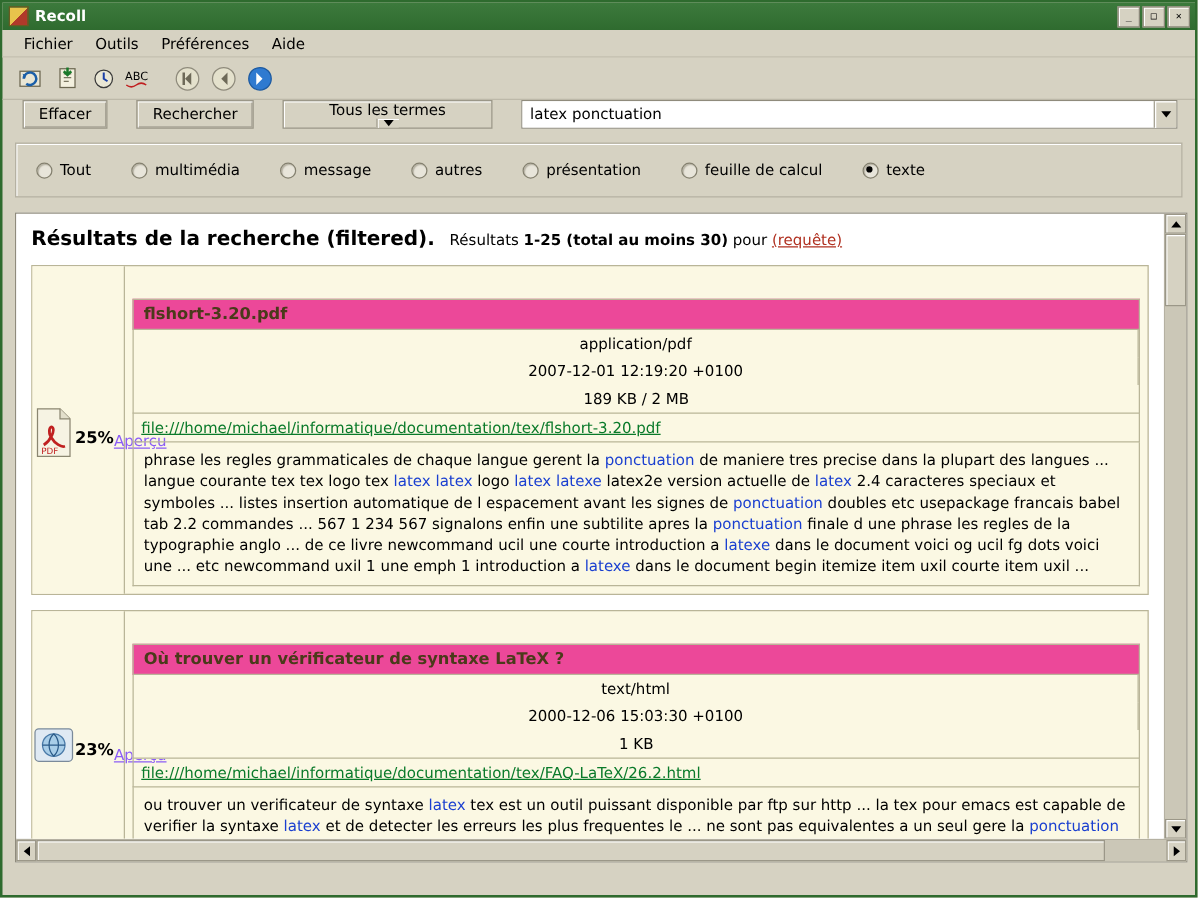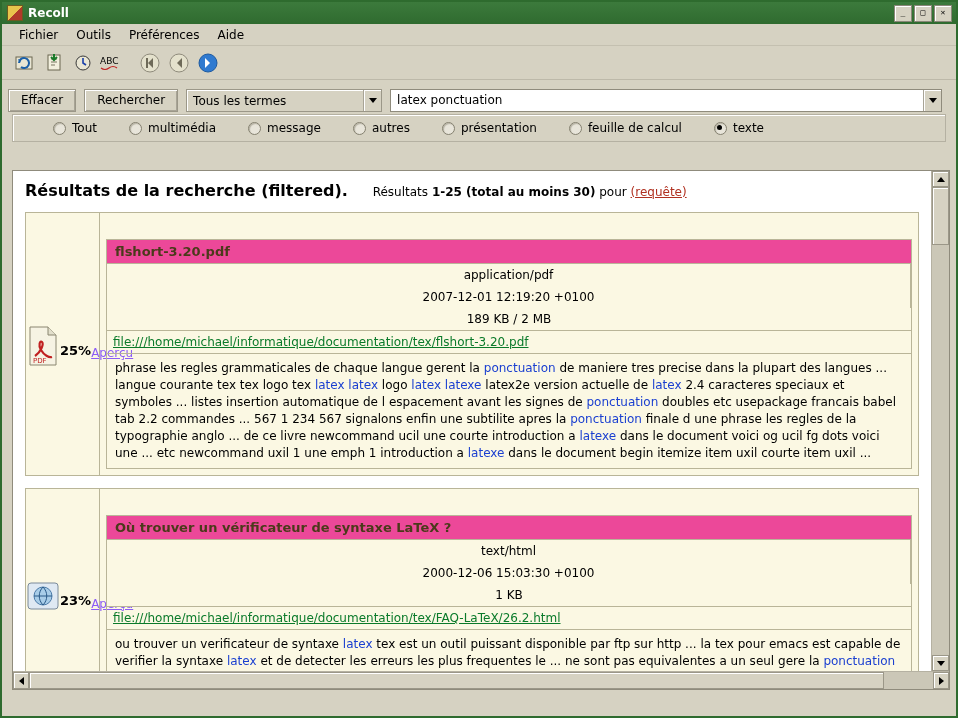--- a/index.html
+++ b/index.html
@@ -88,23 +88,23 @@
     width: 26px; height: 24px;
     display: flex; align-items: center; justify-content: center;
     position: relative;
   }
   .tool-sep { width: 6px; }
   .icn { display: block; }
   
   .searchbar {
     height: 32px;
     display: flex;
-    align-items: flex-end;
-    padding: 0 14px 0 6px;
-    gap: 8px;
+    align-items: flex-start;
+    padding: 0 14px 0 16px;
+    gap: 23px;
     box-sizing: border-box;
   }
   .btn {
     background: #d6d2c2;
     border: 1px solid #9b9788;
     box-shadow: inset 1px 1px 0 #fff, inset -1px -1px 0 #a8a496;
     padding: 3px 12px;
     font-size: 12px;
     color: #000;
     height: 23px;
@@ -134,39 +134,38 @@
     display: flex; align-items: center; justify-content: center;
     background: #d6d2c2;
     box-shadow: inset 1px 1px 0 #fff;
   }
   .arrow-down {
     width: 0; height: 0;
     border-left: 4px solid transparent;
     border-right: 4px solid transparent;
     border-top: 5px solid #000;
   }
-  .mode-combo { width: 196px; }
+  .mode-combo { width: 168px; flex-direction: column; }
   .query-combo {
     flex: 1;
     background: #fff;
     box-shadow: none;
     border: 1px solid #8f8b7c;
   }
   .query-combo .combo-label { background: #fff; height: 21px; line-height: 21px; }
   
   .catbar {
-    height: 28px;
+    height: 44px;
     margin: 2px 10px 0 10px;
     background: #d6d2c2;
     border: 1px solid #b5b1a2;
     box-shadow: inset 1px 1px 0 #fff;
     display: flex;
     align-items: center;
     box-sizing: border-box;
-    padding-left: 24px;
   }
   .radio {
     display: flex;
     align-items: center;
     gap: 6px;
     padding: 0 16px;
     font-size: 12px;
     white-space: nowrap;
   }
   .radio .dot {
@@ -213,21 +212,21 @@
   }
   .res-header {
     padding: 10px 12px 6px 12px;
     font-size: 13px;
   }
   .res-header .h-title {
     font-size: 16px;
     font-weight: bold;
     color: #000;
   }
-  .res-header .h-sub { font-size: 12px; margin-left: 13px; }
+  .res-header .h-sub { font-size: 12px; }
   .res-header .h-sub b { font-weight: bold; }
   .h-link { color: #b03020; text-decoration: underline; }
   
   .res-item {
     margin: 6px 12px 12px 12px;
     display: flex;
     border: 1px solid #b9b598;
     background: #fbf8e3;
     box-sizing: border-box;
   }

